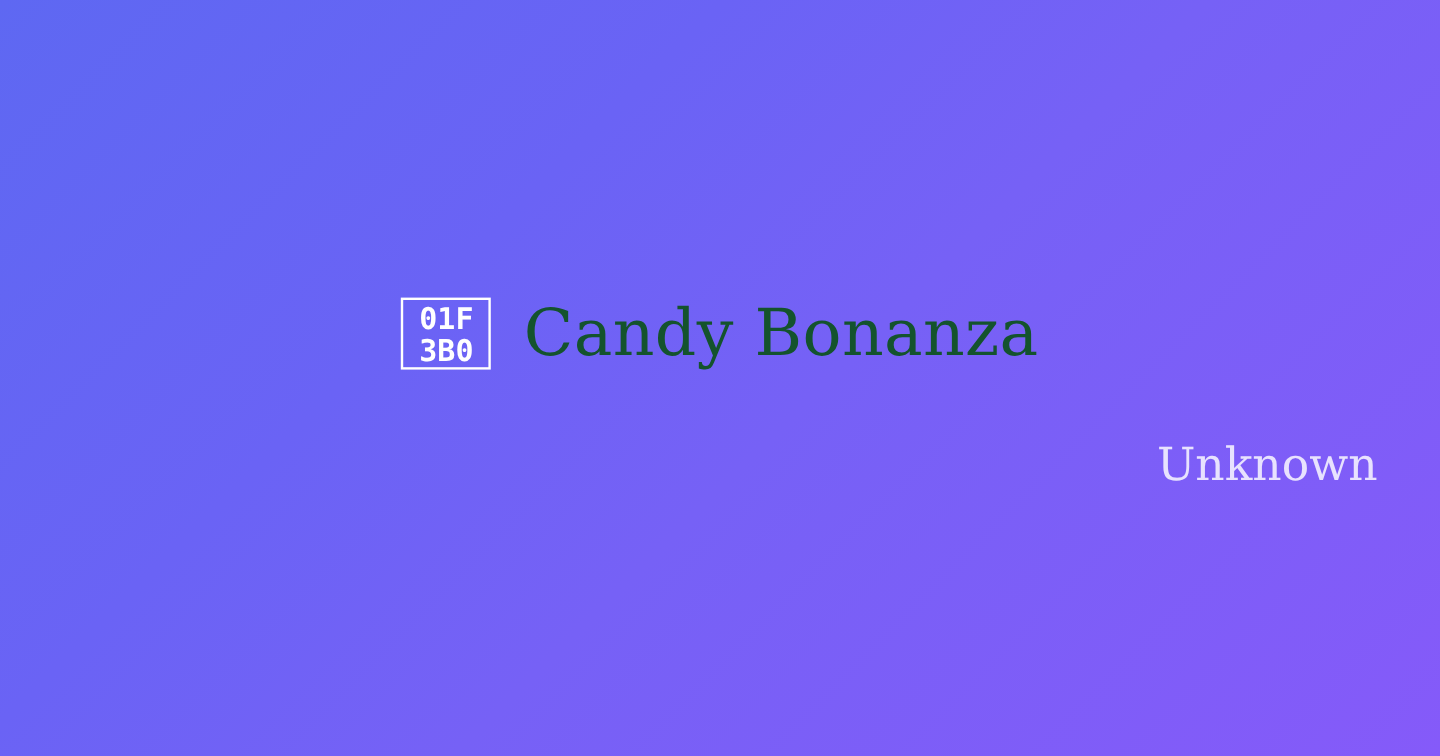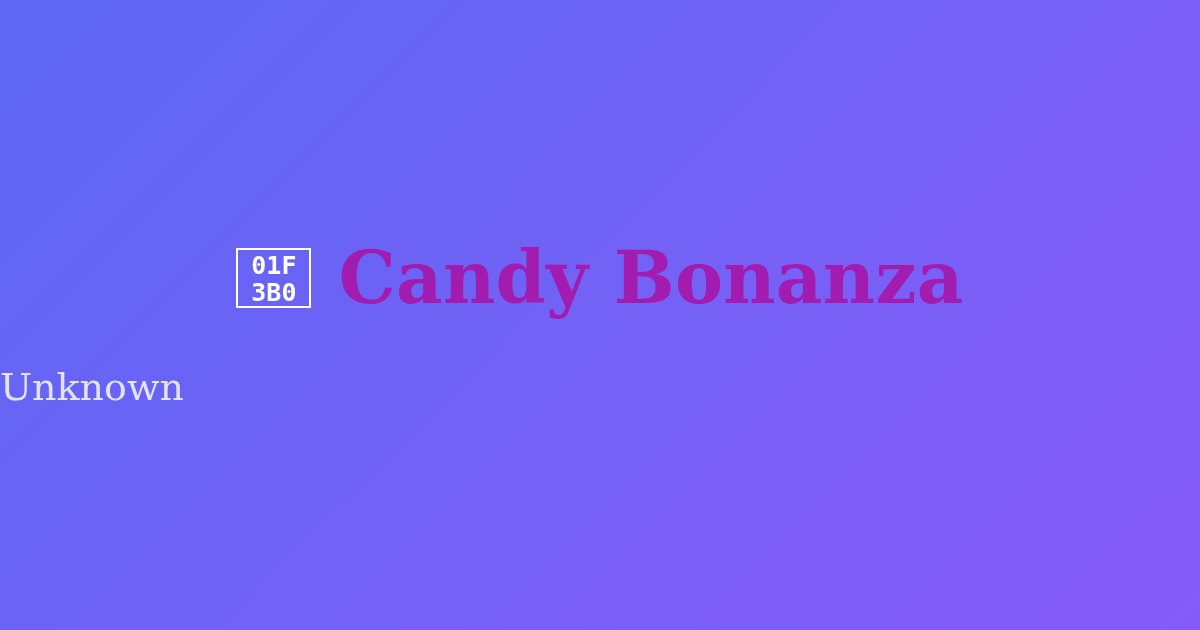--- a/index.html
+++ b/index.html
@@ -60,35 +60,35 @@
     letter-spacing: 0px;
     color: #ffffff;
     line-height: 27px;
     height: 27px;
     display: block;
     white-space: pre;
   }
 
   .game-title {
     font-family: "DejaVu Serif", "Liberation Serif", serif;
-    font-size: 72px;
-    font-weight: 700;
-    color: #a21caf;
+    font-size: 54px;
+    font-weight: 400;
+    color: #14532d;
     line-height: 92px;
     white-space: nowrap;
     letter-spacing: 0.3px;
   }
 
   
   .subtitle {
     position: absolute;
     top: 363px;
     left: 0;
     width: 1148px;
-    text-align: left;
+    text-align: right;
     font-family: "DejaVu Serif", "Liberation Serif", serif;
     font-size: 38px;
     font-weight: 400;
     color: rgba(255, 255, 255, 0.82);
     line-height: 48px;
     white-space: nowrap;
   }
 
   
   .meta {

